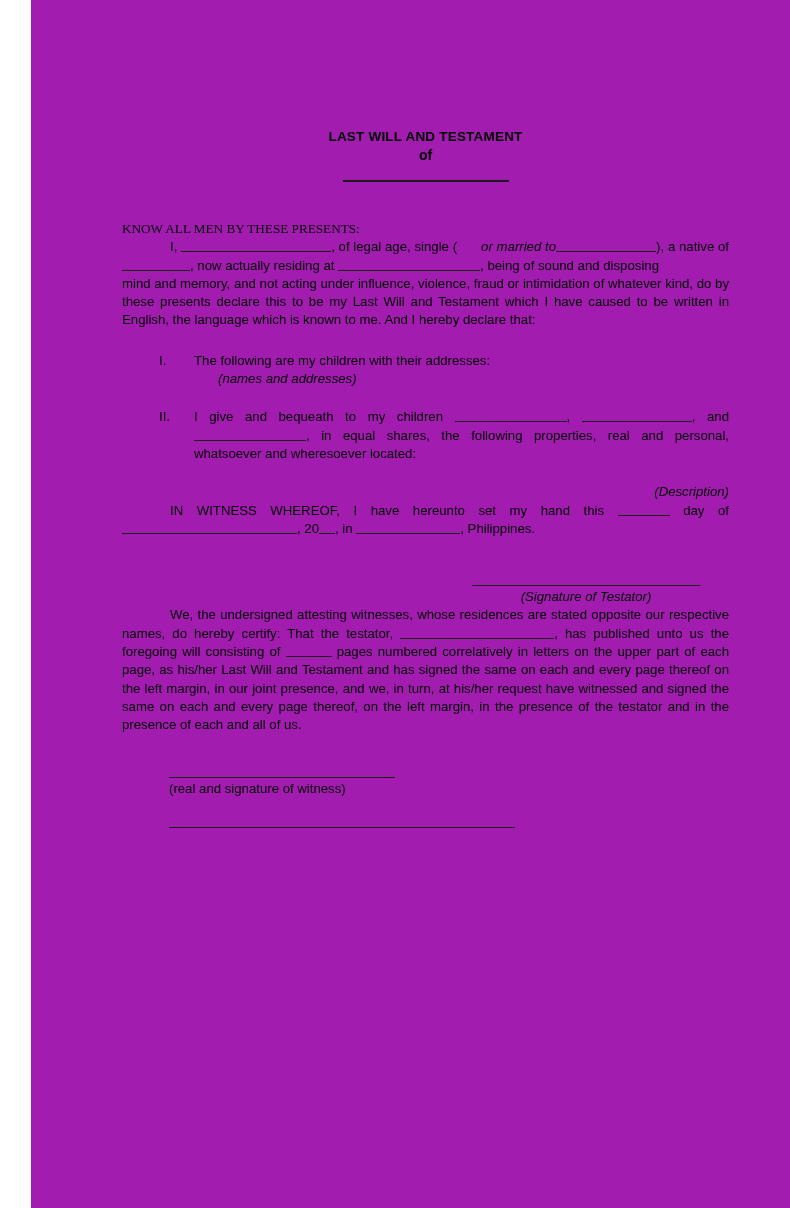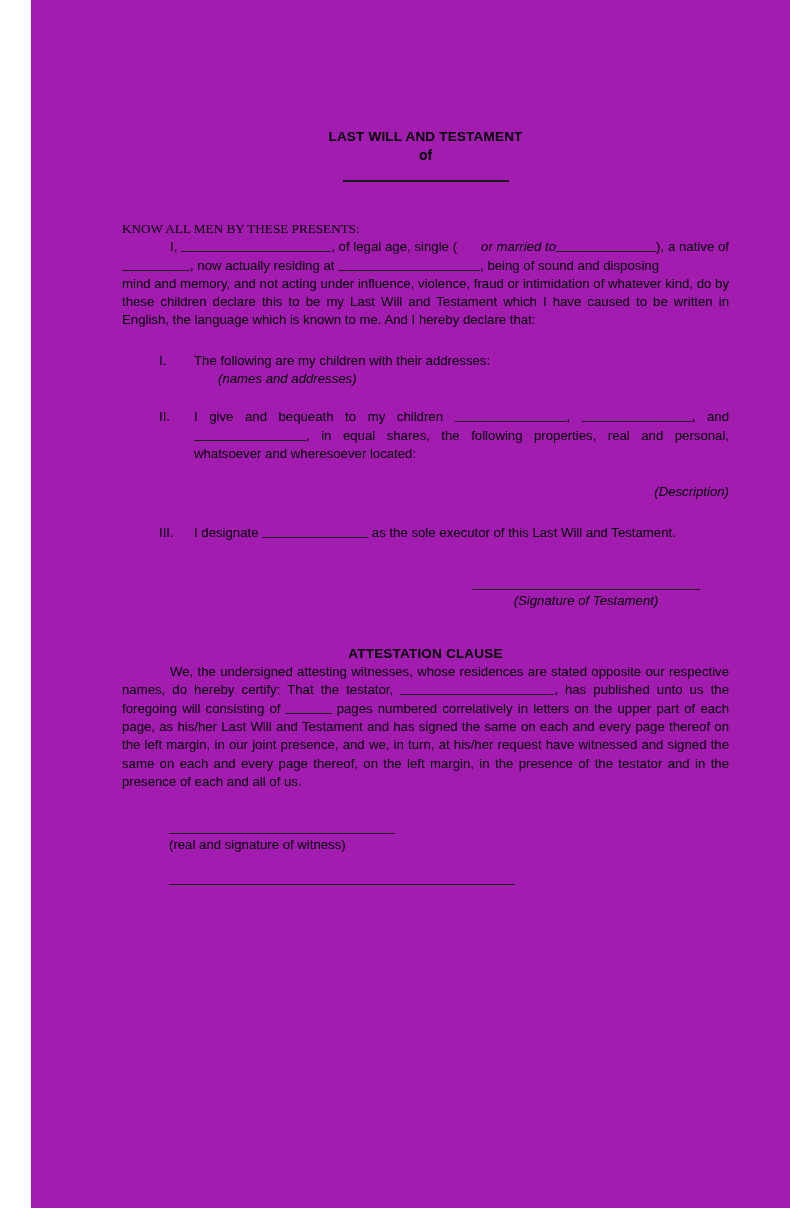--- a/index.html
+++ b/index.html
@@ -209,52 +209,46 @@
     <div class="title-block">
       <div class="doc-title">LAST WILL AND TESTAMENT</div>
       <div class="doc-title-of">of</div>
       <div class="title-rule"></div>
     </div>
 
     <div class="know">KNOW ALL MEN BY THESE PRESENTS:</div>
 
     <p class="para p-identity"><span class="lead-indent"></span><span>I, </span><span class="blank b-name"></span><span>, of legal age, single (</span><span class="italic">or married to</span><span class="blank b-spouse"></span><span>),</span><span> a native of </span><span class="blank b-native"></span><span>, now actually residing at </span><span class="blank b-residence"></span><span>, being of sound and disposing</span></p>
 
-    <p class="para p-mind">mind and memory, and not acting under influence, violence, fraud or intimidation of whatever kind, do by these children declare this to be my Last Will and Testament which I have caused to be written in English, the language which is known to me.  And I hereby declare that:</p>
+    <p class="para p-mind">mind and memory, and not acting under influence, violence, fraud or intimidation of whatever kind, do by these presents declare this to be my Last Will and Testament which I have caused to be written in English, the language which is known to me.  And I hereby declare that:</p>
 
     <div class="roman-list">
 
       <div class="roman-item">
         <span class="roman-num">I.</span>
         <span class="roman-body">The following are my children with their addresses:</span>
         <span class="roman-body italic">(names and addresses)</span>
       </div>
 
       <div class="roman-item">
         <span class="roman-num">II.</span>
         <span class="roman-body"><span>I give and bequeath to my children </span><span class="blank b-child1"></span><span>, </span><span class="blank b-child2"></span><span>, and </span><span class="blank b-child3"></span><span>, in equal shares, the following properties, real and personal, whatsoever and wheresoever located:</span></span>
       </div>
     </div>
 
     <div class="description-line">(Description)</div>
 
-    <div class="roman-list">
-      <div class="roman-item">
-        <span class="roman-num">III.</span>
-        <span class="roman-body"><span>I designate </span><span class="blank b-executor"></span><span> as the sole executor of this Last Will and Testament.</span></span>
-      </div>
-    </div>
-
+
+    <p class="para p-whereof"><span class="lead-indent"></span><span>IN WITNESS WHEREOF, I have hereunto set my hand this </span><span class="blank b-day"></span><span> day of </span><span class="blank b-month"></span><span>, 20</span><span class="blank b-year"></span><span>, in </span><span class="blank b-place"></span><span>, Philippines.</span></p>
 
     <div class="testator-sig">
       <div class="sig-rule"></div>
-      <div class="sig-caption">(Signature of Testament)</div>
-    </div>
-
-    <div class="attestation-title">ATTESTATION CLAUSE</div>
+      <div class="sig-caption">(Signature of Testator)</div>
+    </div>
+
 
     <p class="para p-attest"><span class="lead-indent"></span><span>We, the undersigned attesting witnesses, whose residences are stated opposite our respective names, do hereby certify: That the testator, </span><span class="blank b-testator"></span><span>, has published unto us the foregoing will consisting of </span><span class="blank b-pages"></span><span> pages numbered correlatively in letters on the upper part of each page, as his/her Last Will and Testament and has signed the same on each and every page thereof on the left margin, in our joint presence, and we, in turn, at his/her request have witnessed and signed the same on each and every page thereof, on the left margin, in the presence of the testator and in the presence of each and all of us.</span></p>
 
     <div class="witness-block">
       <div class="witness-rule-1"></div>
       <div class="witness-caption">(real and signature of witness)</div>
       <div class="witness-rule-2"></div>
     </div>
 
   </div>

